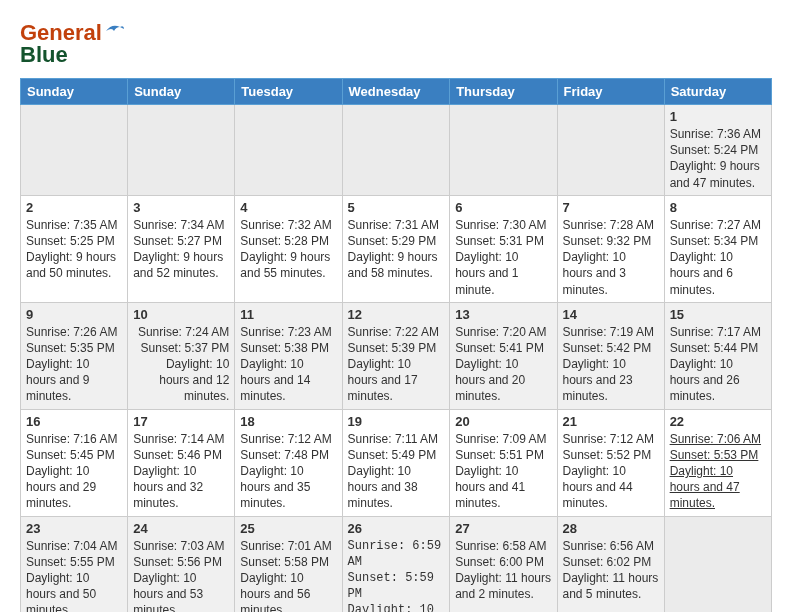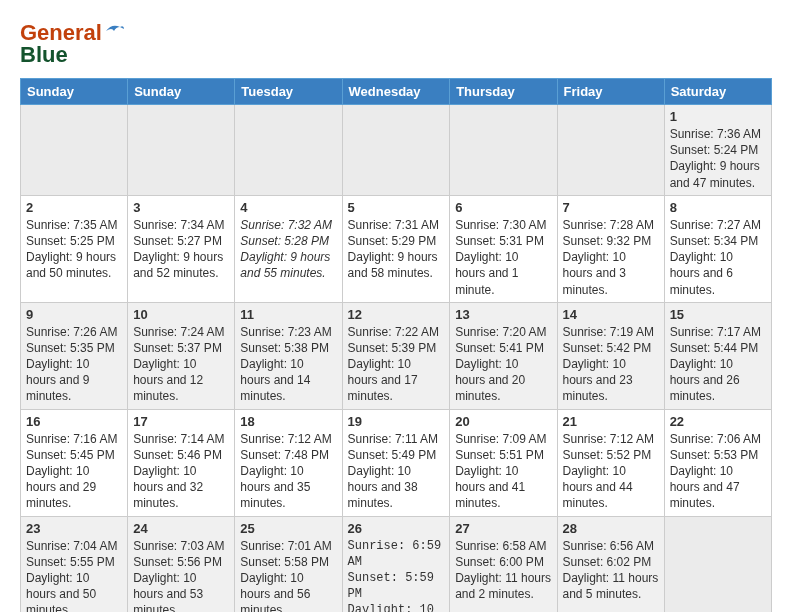--- a/index.html
+++ b/index.html
@@ -135,21 +135,21 @@
 Daylight: 9 hours and 50 minutes.</div>
         </td>
         <td>
           <span class="day-num">3</span>
           <div class="day-info" style="white-space: pre-line;">Sunrise: 7:34 AM
 Sunset: 5:27 PM
 Daylight: 9 hours and 52 minutes.</div>
         </td>
         <td>
           <span class="day-num">4</span>
-          <div class="day-info" style="white-space: pre-line; font-style: italic;">Sunrise: 7:32 AM
+          <div class="day-info" style="white-space: pre-line;">Sunrise: 7:32 AM
 Sunset: 5:28 PM
 Daylight: 9 hours and 55 minutes.</div>
         </td>
         <td>
           <span class="day-num">5</span>
           <div class="day-info" style="white-space: pre-line;">Sunrise: 7:31 AM
 Sunset: 5:29 PM
 Daylight: 9 hours and 58 minutes.</div>
         </td>
         <td>
@@ -173,21 +173,21 @@
       </tr>
       <tr class="row-shaded">
         <td>
           <span class="day-num">9</span>
           <div class="day-info" style="white-space: pre-line;">Sunrise: 7:26 AM
 Sunset: 5:35 PM
 Daylight: 10 hours and 9 minutes.</div>
         </td>
         <td>
           <span class="day-num">10</span>
-          <div class="day-info" style="white-space: pre-line;">Sunrise: 7:24 AM
+          <div class="day-info" style="white-space: pre-line; text-align: right;">Sunrise: 7:24 AM
 Sunset: 5:37 PM
 Daylight: 10 hours and 12 minutes.</div>
         </td>
         <td>
           <span class="day-num">11</span>
           <div class="day-info" style="white-space: pre-line;">Sunrise: 7:23 AM
 Sunset: 5:38 PM
 Daylight: 10 hours and 14 minutes.</div>
         </td>
         <td>
@@ -247,21 +247,21 @@
 Daylight: 10 hours and 41 minutes.</div>
         </td>
         <td>
           <span class="day-num">21</span>
           <div class="day-info" style="white-space: pre-line;">Sunrise: 7:12 AM
 Sunset: 5:52 PM
 Daylight: 10 hours and 44 minutes.</div>
         </td>
         <td>
           <span class="day-num">22</span>
-          <div class="day-info" style="white-space: pre-line;">Sunrise: 7:06 AM
+          <div class="day-info" style="white-space: pre-line; text-decoration: underline;">Sunrise: 7:06 AM
 Sunset: 5:53 PM
 Daylight: 10 hours and 47 minutes.</div>
         </td>
       </tr>
       <tr class="row-shaded">
         <td>
           <span class="day-num">23</span>
           <div class="day-info" style="white-space: pre-line;">Sunrise: 7:04 AM
 Sunset: 5:55 PM
 Daylight: 10 hours and 50 minutes.</div>

